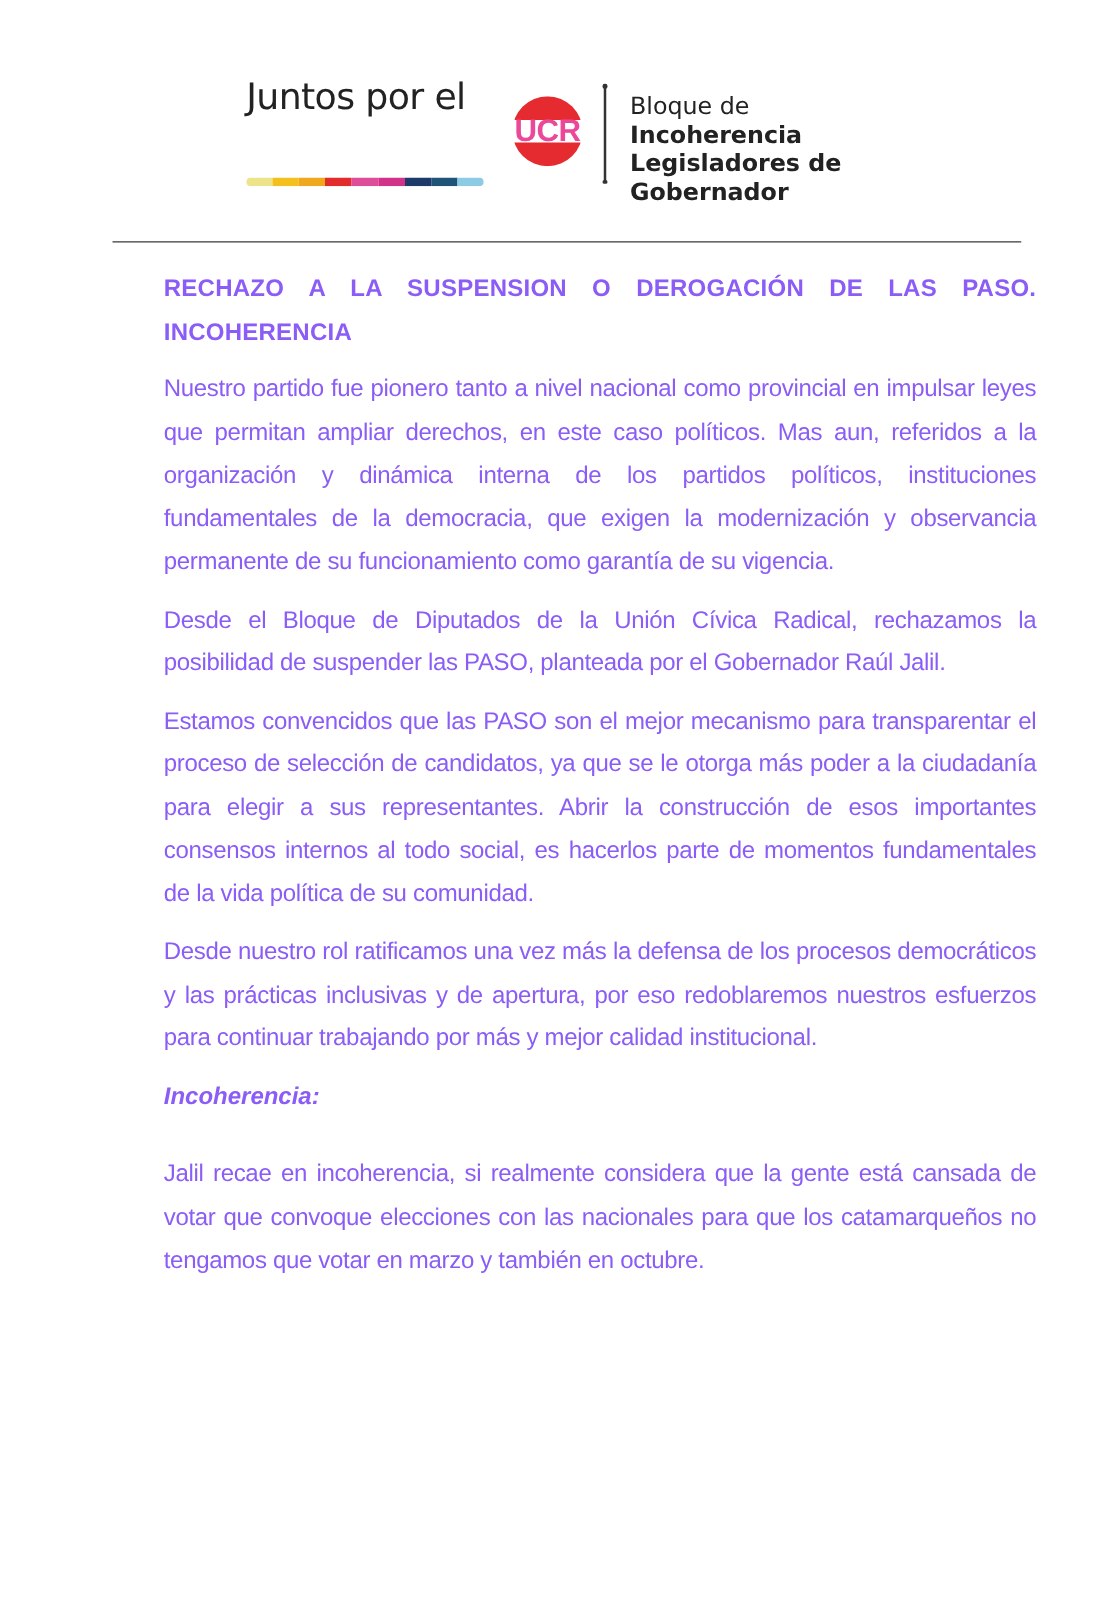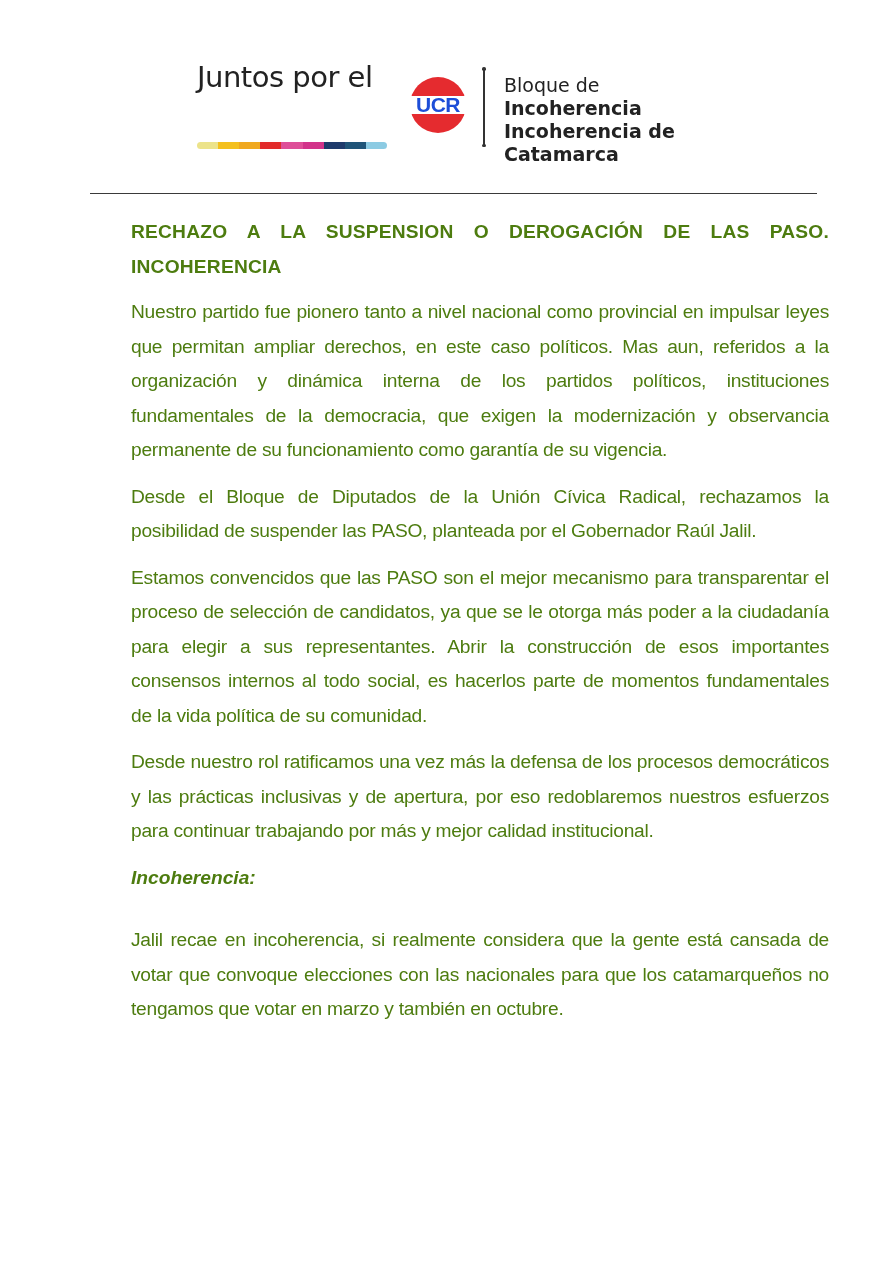--- a/index.html
+++ b/index.html
@@ -84,23 +84,23 @@
       left: 0; top: 37px; width: 56px; height: 19px;
     }
     .ucr-text {
       position: absolute;
       left: -2px;
       top: 17px;
       width: 60px;
       text-align: center;
       font-family: "Liberation Sans", sans-serif;
       font-weight: bold;
-      font-size: 21px;
+      font-size: 25px;
       line-height: 22px;
-      color: #1d4ed8;
+      color: #ec4899;
       letter-spacing: -0.5px;
     }
     .vdivider {
       position: absolute;
       left: 483px;
       top: 68px;
       width: 1.5px;
       height: 78px;
       background: #333333;
     }
@@ -135,21 +135,21 @@
       background: #3a3a3a;
     }
     .content {
       position: absolute;
       left: 131px;
       top: 215px;
       width: 698px;
       font-family: "Liberation Sans", sans-serif;
       font-size: 19.2px;
       line-height: 34.5px;
-      color: #4d7c0f;
+      color: #8b5cf6;
     }
     .title {
       font-weight: bold;
       text-align: justify;
       text-align-last: left;
       margin: 0 0 11px 0;
       letter-spacing: 0.2px;
     }
     .title .line1 {
       display: block;
@@ -193,22 +193,22 @@
       <div class="ucr-bot" id="ucr-bot" style="background: rgb(229, 43, 47);"></div>
     </div>
     <div class="ucr-text">UCR</div>
   </div>
 
   <div class="vdivider"></div>
 
   <div class="bloque">
     <div class="light">Bloque de</div>
     <div class="bold">Incoherencia</div>
-    <div class="bold">Incoherencia de</div>
-    <div class="bold">Catamarca</div>
+    <div class="bold">Legisladores de</div>
+    <div class="bold">Gobernador</div>
   </div>
 </div>
 
 <div class="hrule"></div>
 
 <div class="content">
   <div class="title">
     <span class="line1">RECHAZO A LA SUSPENSION O DEROGACIÓN DE LAS PASO.</span>
     <span>INCOHERENCIA</span>
   </div>

